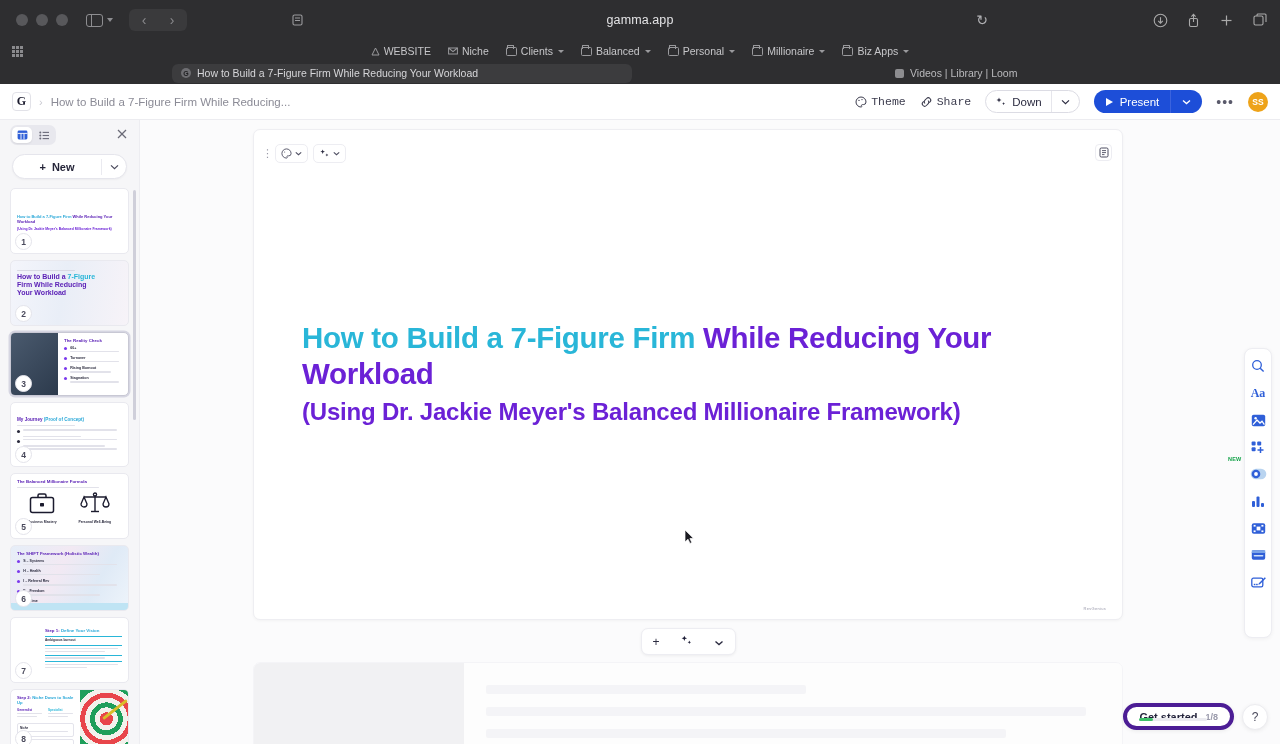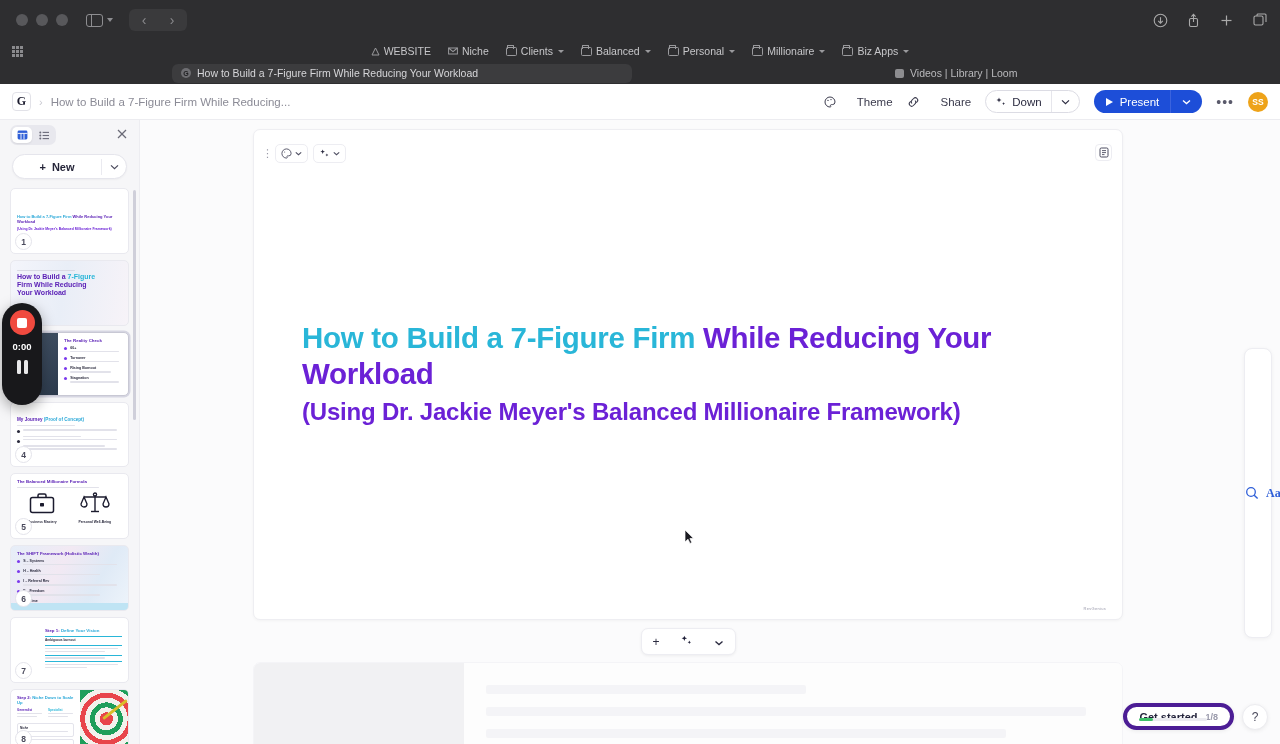--- a/index.html
+++ b/index.html
@@ -113,21 +113,21 @@
   .logo-g {
     width: 19px; height: 19px; border-radius: 4px; background: #fff;
     border: 1px solid #e2e2e8; display:flex;align-items:center;justify-content:center;
     font-weight: 800; font-size: 12px; color: #1b1b2e; font-family: "Liberation Serif", serif;
   }
   .bc-sep { color: #c9c9d1; margin: 0 8px; font-size: 11px; }
   .bc-title { color: #8b8b96; font-size: 11.5px; }
   .hdr-right {
     position: absolute; right: 12px; display: flex; align-items: center; gap: 14px;
   }
-  .hbtn { display:flex; align-items:center; gap:21px; color:#3b3b4d; font-size:11.5px; cursor:pointer;}
+  .hbtn { display:flex; align-items:center; gap:4px; color:#3b3b4d; font-size:11.5px; cursor:pointer;font-family:Liberation Mono, monospace;}
   .agent-pill {
     display:flex; align-items:center; border:1px solid #dcdce4; border-radius: 14px;
     height: 23px; overflow:hidden;
   }
   .agent-pill .seg { display:flex;align-items:center;gap:5px;padding:0 9px;color:#2b2b40;font-size:11.5px;}
   .agent-pill .divider { width:1px;height:23px;background:#e6e6ec; }
   .present-pill {
     display:flex; align-items:center; background:#1d4ed8; border-radius:14px;
     height:23px; color:#fff; font-size:11.5px; overflow:hidden;
   }
@@ -239,21 +239,21 @@
     background:#fff; border:1px solid #f0f0f4; border-radius:7px; overflow:hidden;
     opacity:.55;
   }
   .nc-img { position:absolute; left:0; top:0; width:210px; height:120px; background:#e9e9ed;}
   .nc-line { position:absolute; background:#f0f0f3; border-radius:2px; height:9px;}
 
   
   .rail {
     position:absolute; right:8px; top:228px; width:28px; height:290px;
     background:#fff; border:1px solid #ededf2; border-radius:8px;
-    display:flex; flex-direction:row; align-items:center; padding:7px 0;
+    display:flex; flex-direction:column; align-items:center; padding:7px 0;
     gap:7px; box-shadow:0 1px 4px rgba(0,0,0,.05); z-index:12;
   }
   .rail-btn {
     width:20px;height:20px;display:flex;align-items:center;justify-content:center;
     color:#2f5fd8; position:relative;
   }
   .new-badge {
     position:absolute; left:-20px; top:-8px; font-size:5.5px; font-weight:800;
     color:#15a34a; letter-spacing:.2px;
   }
@@ -289,20 +289,33 @@
     </div>
     <div class="chev-btn">
       <span class="sq-icon"></span>
       <span class="caret"></span>
     </div>
     <div class="navarrows">
       <span>‹</span>
       <span>›</span>
     </div>
 
+    <div class="addr-wrap">
+      <div class="addr-bar">
+        <span class="addr-left-ico">
+          <svg width="11" height="12" viewBox="0 0 11 12">
+              <rect x="1" y="1" width="9" height="10" rx="1.5" fill="none" stroke="#9a9a9d" stroke-width="1.1"></rect>
+              <line x1="3" y1="4" x2="8" y2="4" stroke="#9a9a9d" stroke-width="1"></line>
+              <line x1="3" y1="6.5" x2="8" y2="6.5" stroke="#9a9a9d" stroke-width="1"></line>
+            </svg>
+        </span>
+        <span class="addr-text">gamma.app</span>
+        <span class="addr-reload">↻</span>
+      </div>
+    </div>
 
     <div class="right-icons">
       <span class="ricon">
         <svg width="15" height="15" viewBox="0 0 15 15">
             <circle cx="7.5" cy="7.5" r="6.3" fill="none" stroke="#aaa" stroke-width="1.1"></circle>
             <line x1="7.5" y1="4.2" x2="7.5" y2="10" stroke="#aaa" stroke-width="1.1"></line>
             <polyline points="5.2,7.8 7.5,10.2 9.8,7.8" fill="none" stroke="#aaa" stroke-width="1.1"></polyline>
           </svg>
       </span>
       <span class="ricon">
@@ -695,30 +708,20 @@
         <div style="width:48px;flex:none;background:radial-gradient(circle at 55% 48%, #e8454a 0 16%, #f3f1ec 16% 28%, #1f9e5a 28% 40%, #f3f1ec 40% 52%, #e8454a 52% 64%, #f3f1ec 64% 76%, #1f9e5a 76% 100%);position:relative;">
           <div style="position:absolute;left:42%;top:30%;width:30px;height:3px;background:#d9bd2a;transform:rotate(-38deg);border-radius:1px;"></div>
         </div>
         <span class="tnum">8</span>
       </div>
 
     </div>
     <div class="scrollbar"></div>
   </div>
 
-  <div class="rec">
-    <div class="rec-stop">
-        <i></i>
-      </div>
-    <div class="rec-time">0:00</div>
-    <div class="rec-pause">
-        <i></i>
-        <i></i>
-      </div>
-  </div>
 
   <div class="canvas">
 
     <div class="card">
       <div class="card-tools">
         <span class="tdots">⋮</span>
         <span class="tool-btn">
           <svg width="11" height="11" viewBox="0 0 12 12">
               <path d="M6 1a5 5 0 1 0 0 10c.8 0 1-.5.6-1-.5-.7 0-1.4.8-1.4h1A2.6 2.6 0 0 0 11 6 5 5 0 0 0 6 1z" fill="none" stroke="#4d4d60" stroke-width="1"></path>
               <circle cx="4" cy="4.4" r=".6" fill="#4d4d60"></circle>

